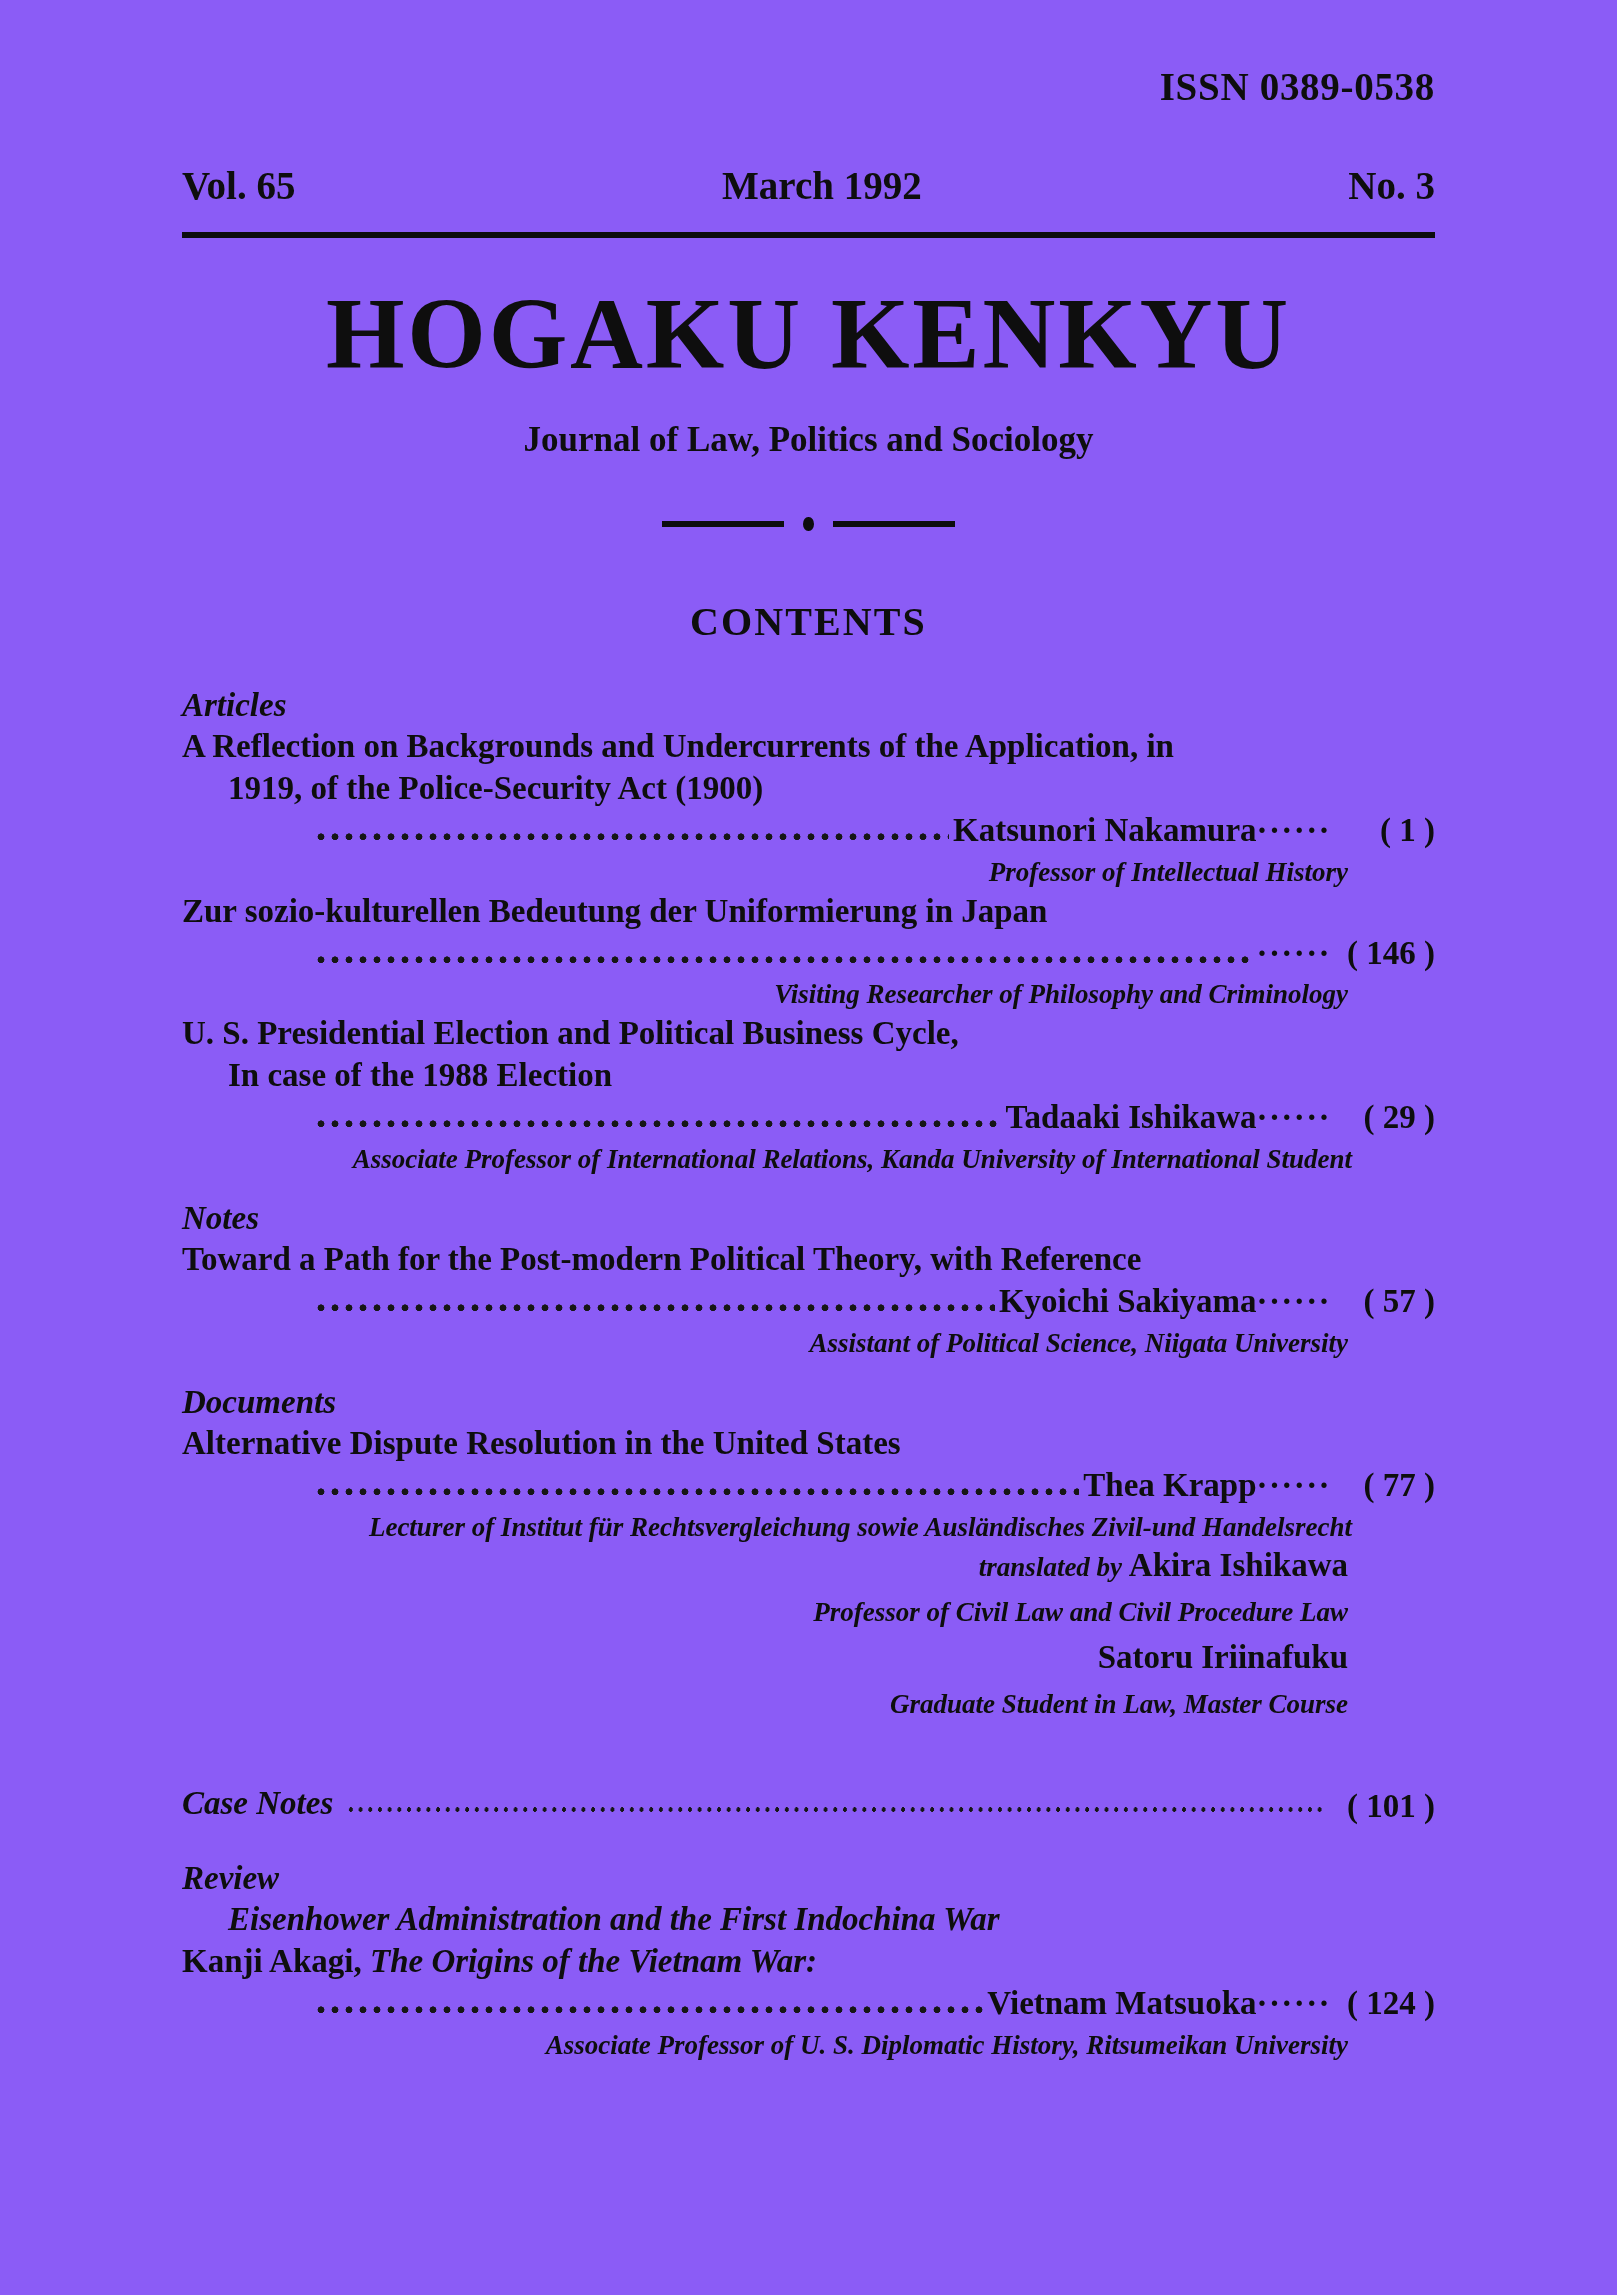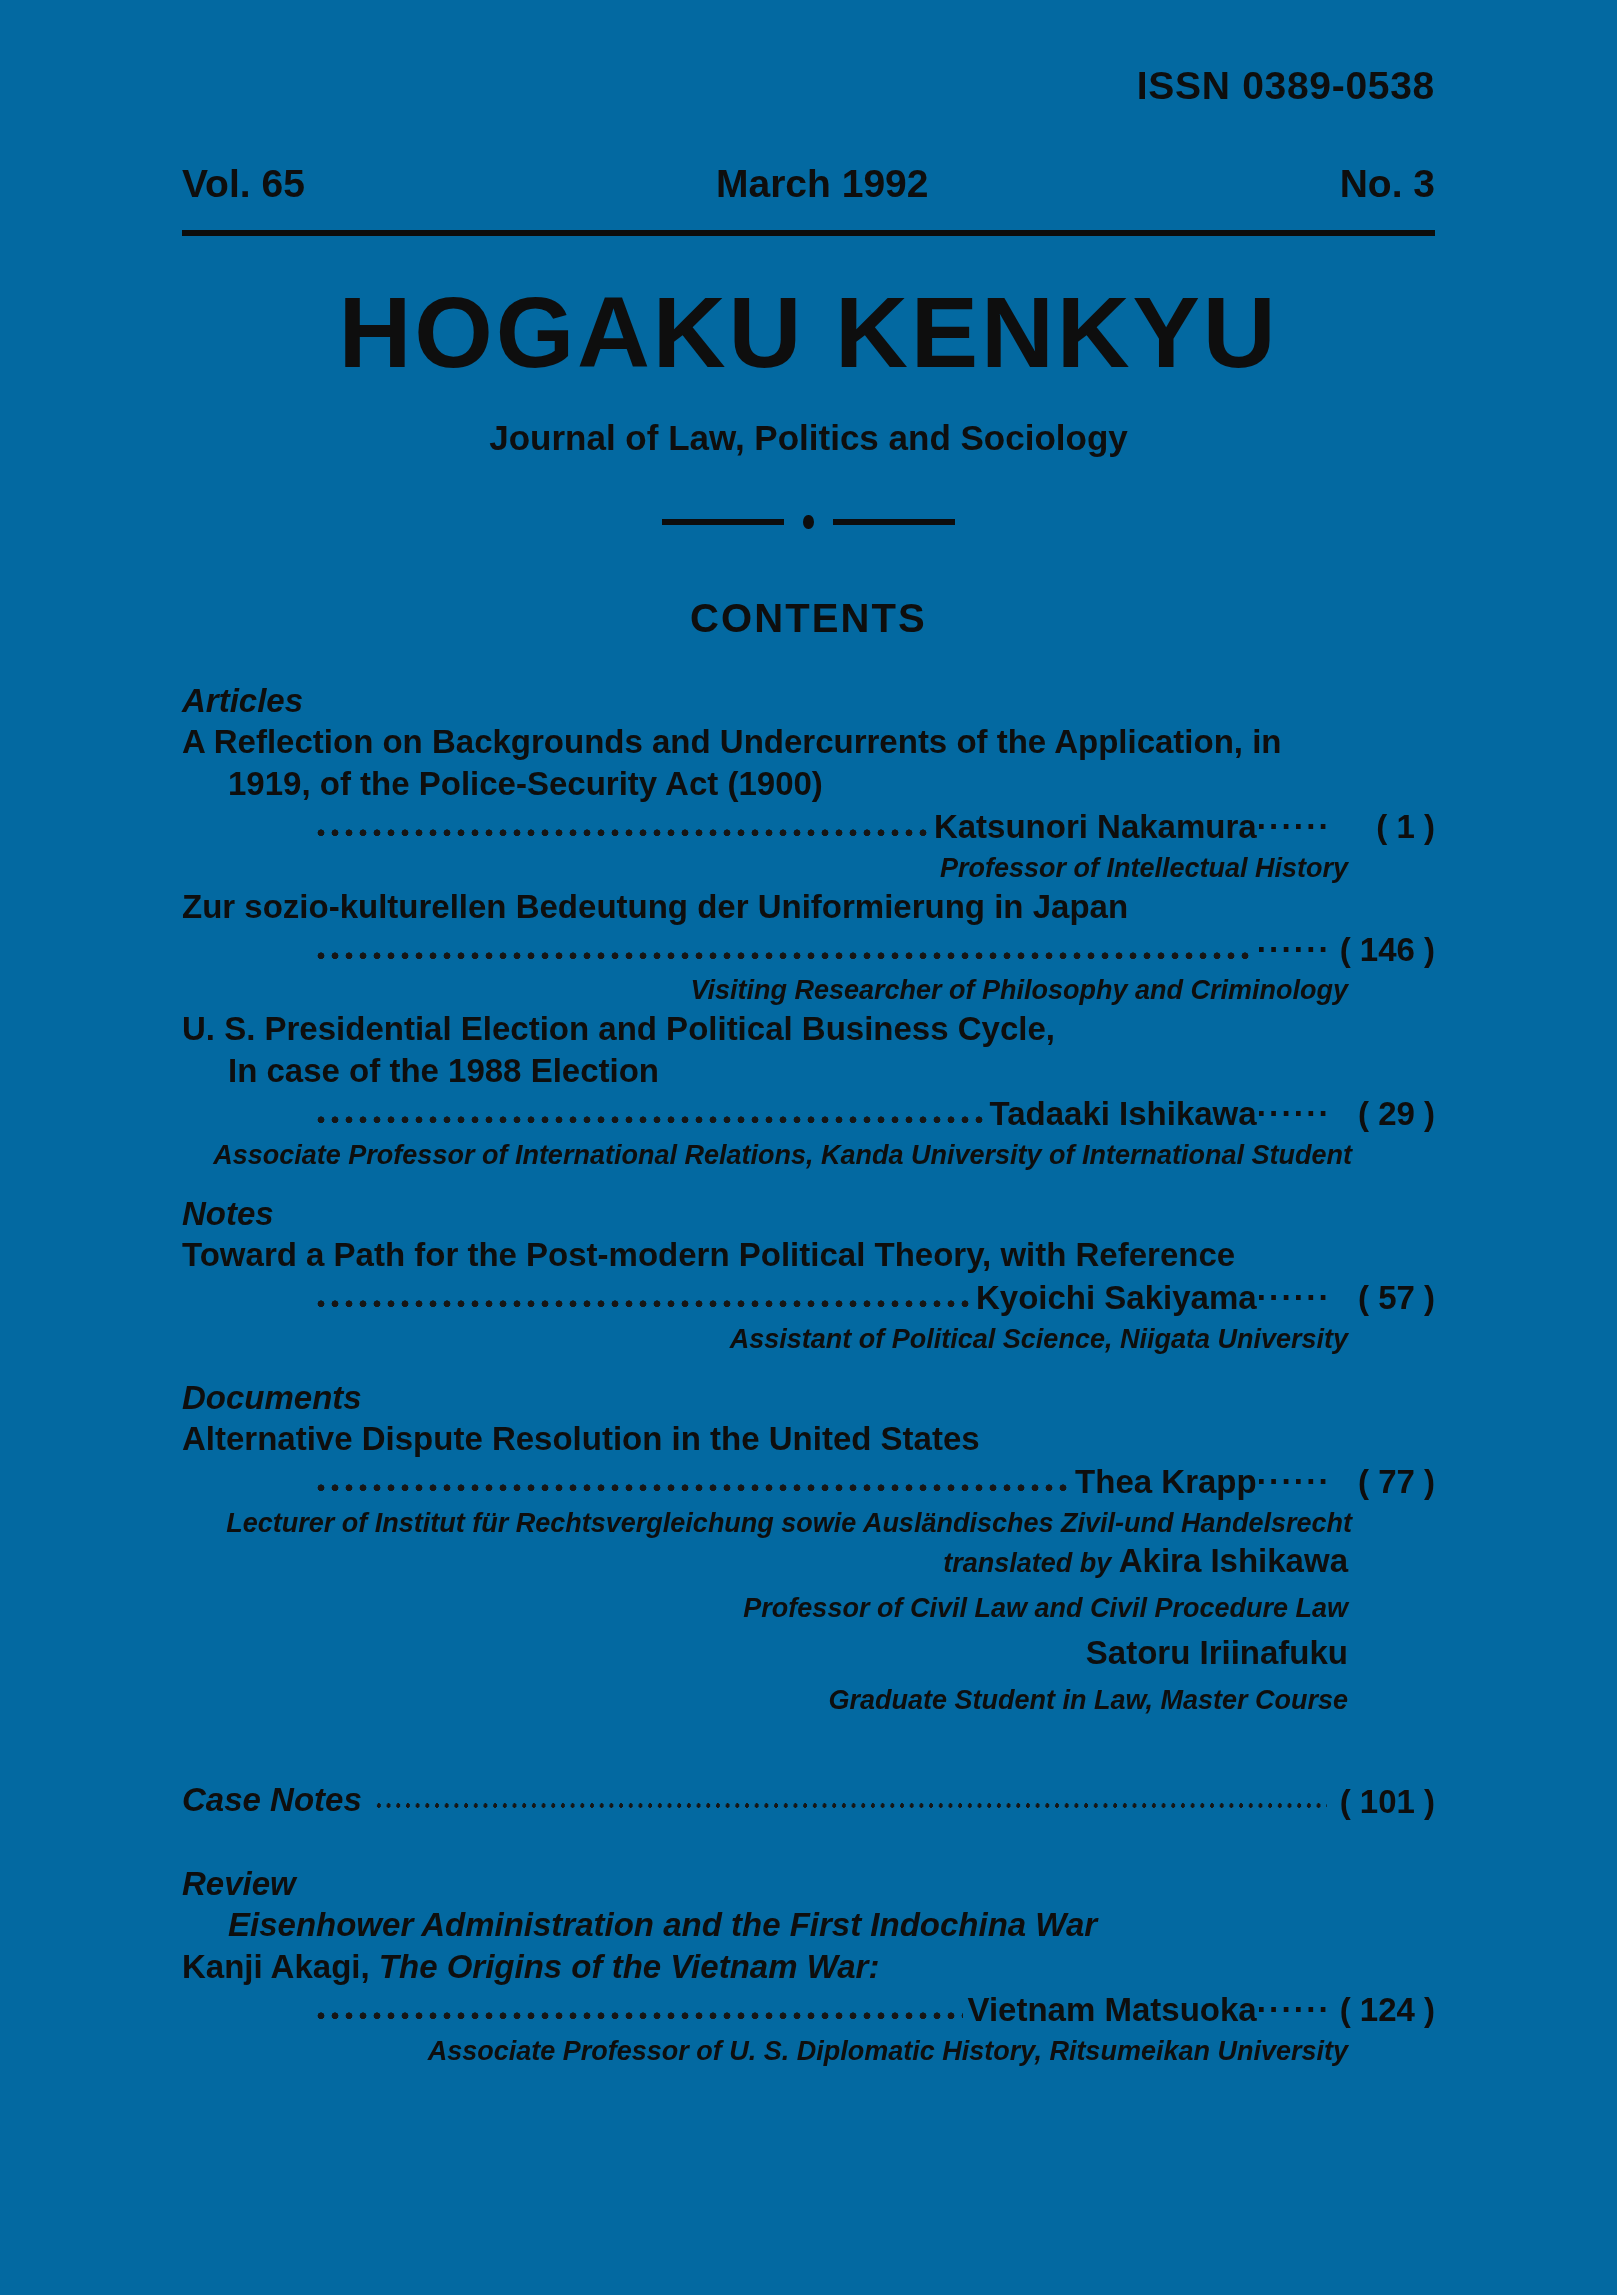--- a/index.html
+++ b/index.html
@@ -1,22 +1,22 @@
 <!DOCTYPE html>
 <html style="font-size:11px"><head>
 <meta charset="utf-8">
 <style>
   html,body{margin:0;padding:0;background:#d9d9d9;}
   .page{
     position:relative;
     width:1617px;height:2295px;
     margin:0 auto;
-    background:#0369a1;
+    background:#8b5cf6;
     color:#0e0e0e;
-    font-family:Liberation Sans, sans-serif;
+    font-family:Liberation Serif, serif;
     overflow:hidden;
   }
   .content{position:absolute;left:182px;right:182px;top:0;}
 
   .issn-row{margin-top:64px;text-align:right;font-size:39px;font-weight:bold;letter-spacing:0.7px;}
   .vol-row{display:flex;align-items:baseline;margin-top:54px;font-size:39px;font-weight:bold;}
   .vol-row .vol{flex:0 0 auto;}
   .vol-row .date{flex:1 1 auto;text-align:center;}
   .vol-row .num{flex:0 0 auto;}
   .rule{height:6.2px;background:#0d0d0d;margin-top:23.6px;}
@@ -47,21 +47,21 @@
   .page-num{flex:0 0 auto;min-width:104px;text-align:right;white-space:pre;}
 
   .affil{font-size:27px;font-weight:bold;font-style:italic;line-height:35px;text-align:right;padding-right:87px;margin-top:2.8px;}
   .extra-line{ text-align:right;padding-right:87px;line-height:40px;}
   .extra-line .x-roman{font-size:33px;font-weight:bold;font-style:normal;}
   .extra-line .x-italic{font-size:27px;font-weight:bold;font-style:italic;}
 
   .case-notes-row{display:flex;align-items:flex-end;margin-top:53px;font-size:33px;font-weight:bold;}
   .case-notes-row .label{font-style:italic;flex:0 0 auto;padding-right:12.5px;line-height:43px;}
 
-  .review-block{margin-top:43px;}
+  .review-block{margin-top:33px;}
 </style>
 </head>
 <body>
 
 <div class="page">
   <div class="content">
 
     <div class="issn-row">ISSN 0389-0538</div>
 
     <div class="vol-row">

